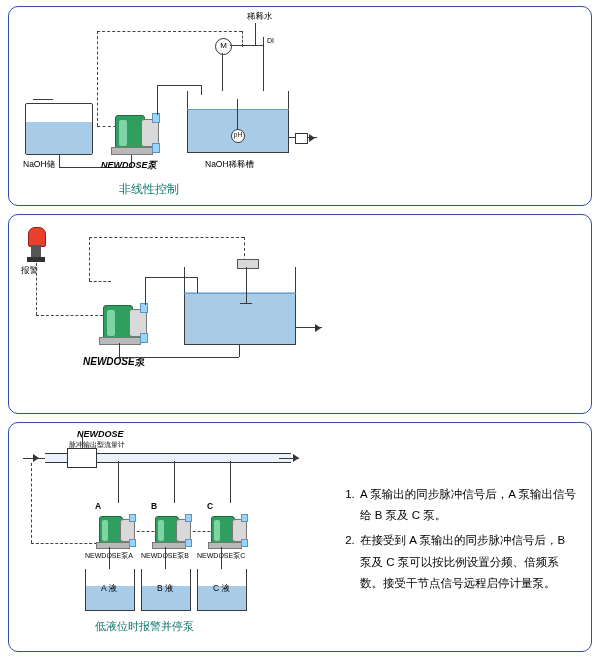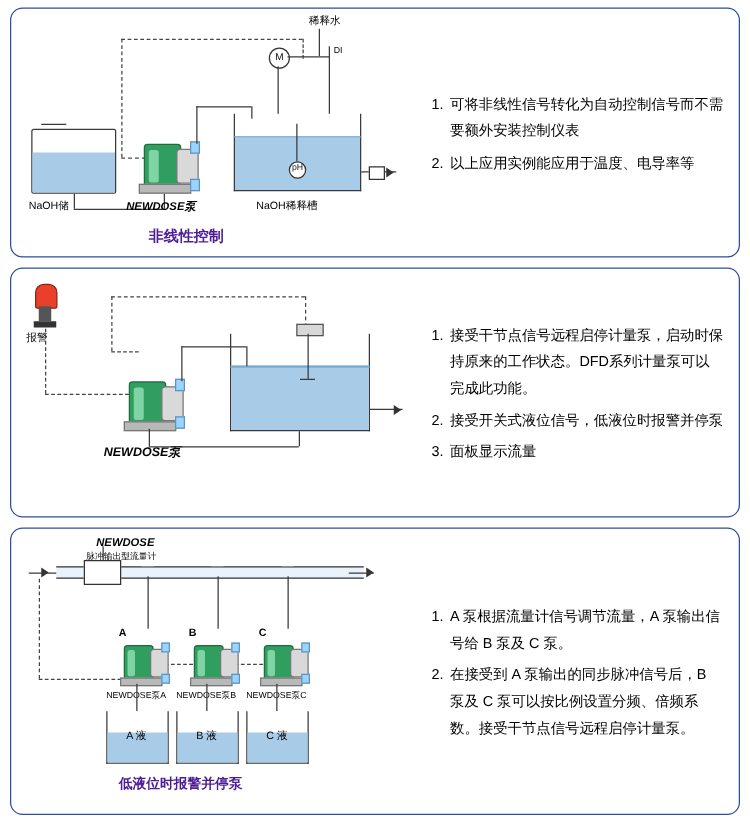--- a/index.html
+++ b/index.html
@@ -58,23 +58,22 @@
     color: #000;
   }
   ol.points li {
     margin-bottom: 4px;
     padding-left: 2px;
   }
   .caption {
     position: absolute;
     text-align: center;
     font-size: 12px;
-    color: #4c1d95;
+    color: #0f766e;
     white-space: nowrap;
-    font-weight: bold;
   }
   .caption.big {
     font-size: 14px;
   }
 
   
   .tank {
     position: absolute;
     box-sizing: border-box;
     border: 1.5px solid #3a3a3a;
@@ -308,26 +307,20 @@
 
         <div class="line vline" style="left:148px; top:78px; height:30px;"></div>
         <div class="line hline" style="left:148px; top:78px; width:44px;"></div>
         <div class="line vline" style="left:192px; top:78px; height:10px;"></div>
 
         <div class="lbl" style="left:196px; top:152px;">NaOH稀释槽</div>
 
         <div class="caption" style="left:110px; top:174px;">非线性控制</div>
       </div>
 
-      <div class="txt">
-        <ol class="points">
-          <li>可将非线性信号转化为自动控制信号而不需要额外安装控制仪表</li>
-          <li>以上应用实例能应用于温度、电导率等</li>
-        </ol>
-      </div>
     </div>
   </div>
 
   <div class="panel panel-2">
     <div class="panel-inner">
       <div class="fig">
 
         <div class="beacon" style="left:18px; top:12px;">
           <div class="lamp"></div>
           <div class="stem"></div>
@@ -366,27 +359,20 @@
         <div class="line vline" style="left:136px; top:62px; height:28px;"></div>
         <div class="line hline" style="left:136px; top:62px; width:52px;"></div>
         <div class="line vline" style="left:188px; top:62px; height:16px;"></div>
 
         <div class="line vline" style="left:110px; top:128px; height:14px;"></div>
         <div class="line hline" style="left:110px; top:142px; width:120px;"></div>
         <div class="line vline" style="left:230px; top:130px; height:12px;"></div>
 
       </div>
 
-      <div class="txt">
-        <ol class="points">
-          <li>接受干节点信号远程启停计量泵，启动时保持原来的工作状态。DFD系列计量泵可以完成此功能。</li>
-          <li>接受开关式液位信号，低液位时报警并停泵</li>
-          <li>面板显示流量</li>
-        </ol>
-      </div>
     </div>
   </div>
 
   <div class="panel panel-3">
     <div class="panel-inner">
       <div class="fig">
 
         <div class="lbl it" style="left:68px; top:6px;">NEWDOSE</div>
         <div class="lbl tiny" style="left:60px; top:17px;">脉冲输出型流量计</div>
 
@@ -459,20 +445,20 @@
         <div class="tank" style="left:188px; top:146px; width:50px; height:42px;">
           <div class="liquid" style="height:24px;"></div>
         </div>
         <div class="lbl" style="left:204px; top:160px;">C 液</div>
 
         <div class="caption" style="left:86px; top:196px; font-size:11px;">低液位时报警并停泵</div>
       </div>
 
       <div class="txt">
         <ol class="points">
-          <li>A 泵根据流量计信号调节流量，A 泵输出信号给 B 泵及 C 泵。</li>
+          <li>A 泵输出的同步脉冲信号后，A 泵输出信号给 B 泵及 C 泵。</li>
           <li>在接受到 A 泵输出的同步脉冲信号后，B 泵及 C 泵可以按比例设置分频、倍频系数。接受干节点信号远程启停计量泵。</li>
         </ol>
       </div>
     </div>
   </div>
 
 </div>
 
 </body></html>

